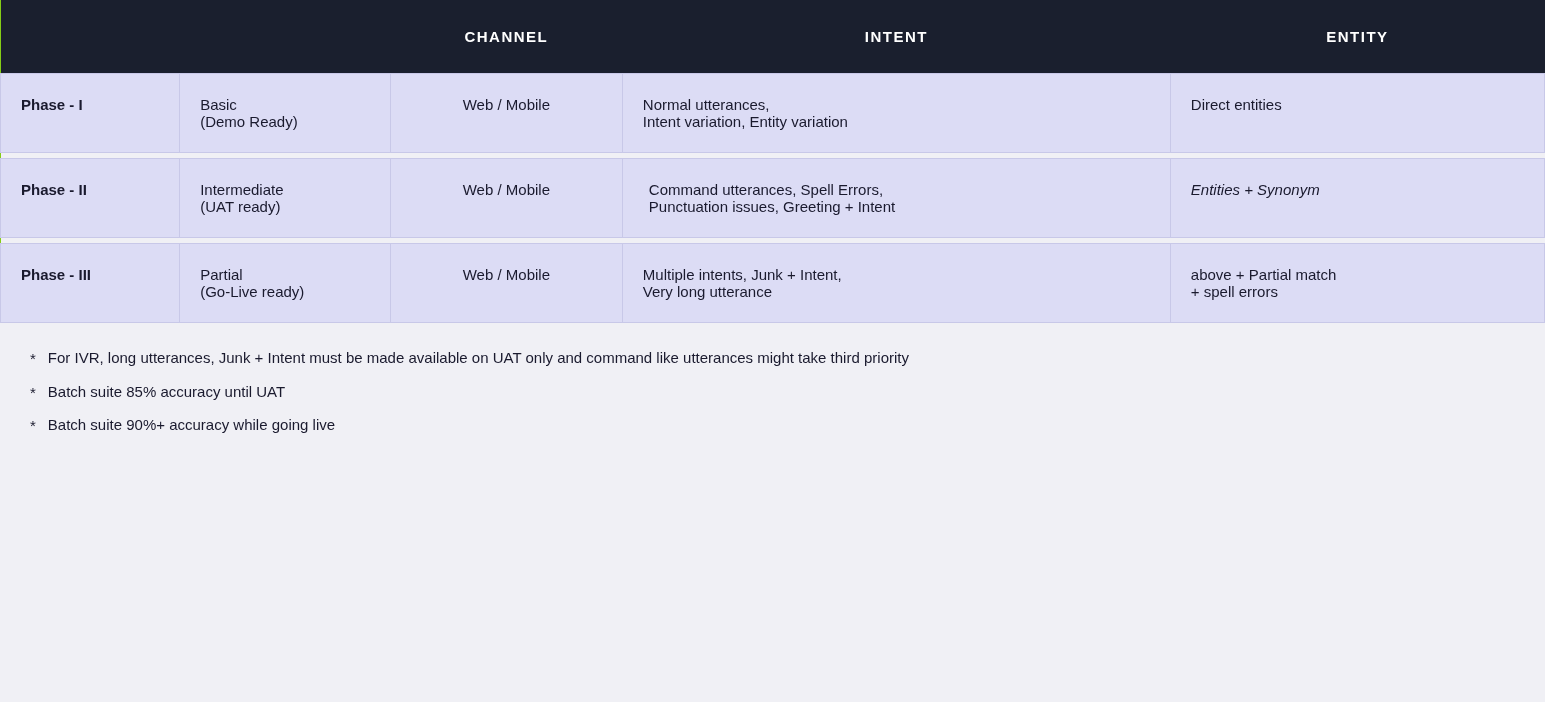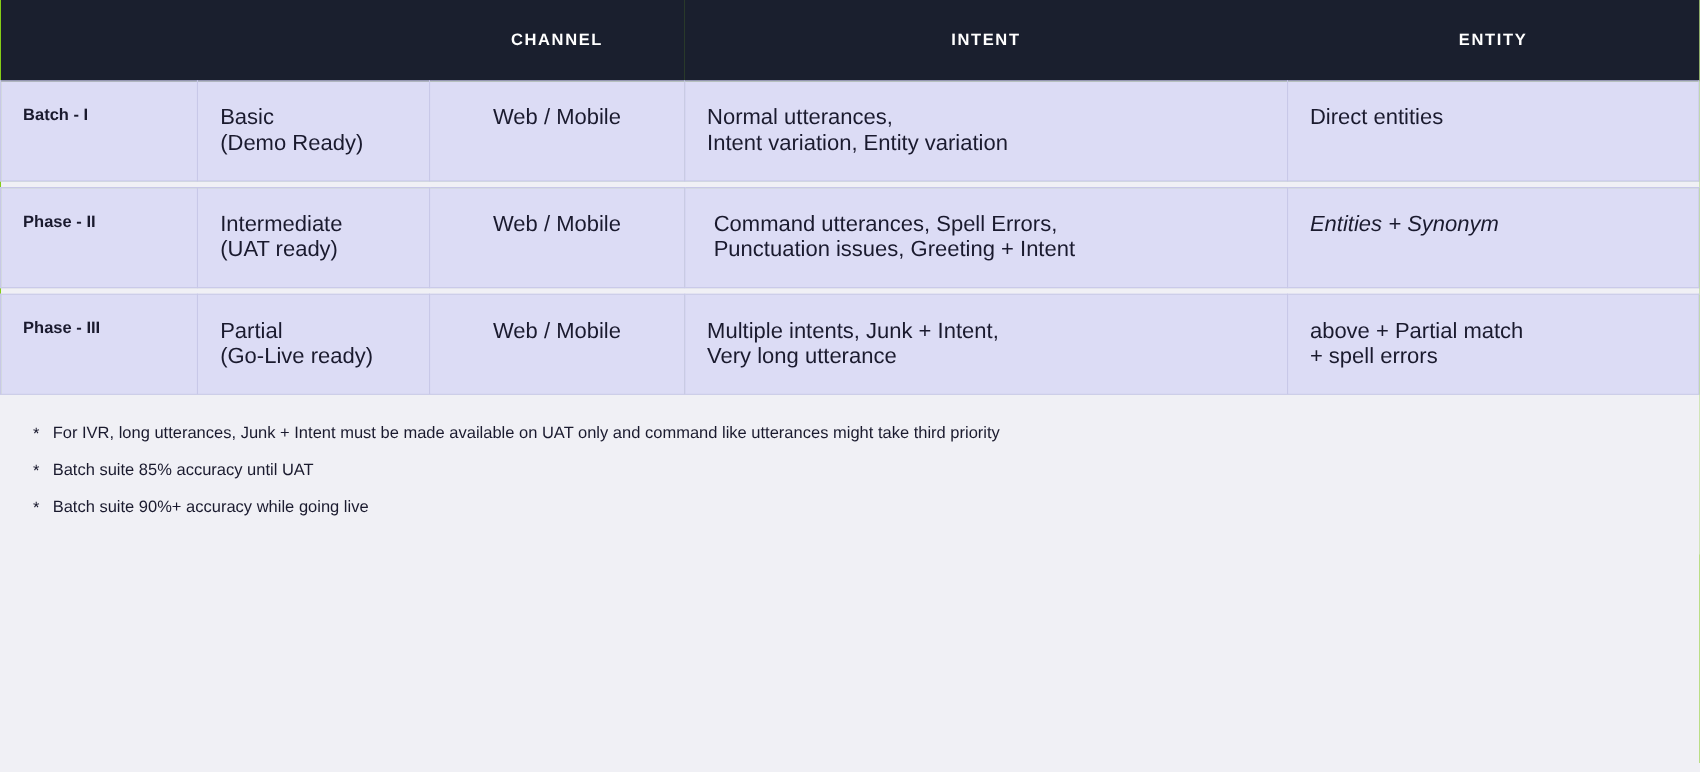--- a/index.html
+++ b/index.html
@@ -64,21 +64,21 @@
       width: 355px;
     }
 
     tbody tr {
       background-color: #dcdcf5;
     }
 
     tbody tr td {
       padding: 22px 20px;
       vertical-align: top;
-      font-size: 20px;
+      font-size: 15px;
       color: #1a1a2e;
       border: 1px solid #c8c8e8;
     }
 
     tbody tr td.phase-label {
       font-weight: 700;
       font-size: 15px;
       color: #1a1a2e;
       text-align: left;
       border-left: 1px solid #c8c8e8;
@@ -130,21 +130,21 @@
       <tr>
         <th class="phase-col"></th>
         <th class="name-col"></th>
         <th class="channel-col">CHANNEL</th>
         <th class="intent-col">INTENT</th>
         <th class="entity-col">ENTITY</th>
       </tr>
     </thead>
     <tbody id="table-body">
     <tr>
-          <td class="phase-label">Batch - I</td>
+          <td class="phase-label">Phase - I</td>
           <td style="white-space: pre-line;">Basic
 (Demo Ready)</td>
           <td class="center-text">Web / Mobile</td>
           <td style="white-space: pre-line;">Normal utterances,
 Intent variation, Entity variation</td>
           <td style="white-space: pre-line;">Direct entities</td>
         </tr>
         <tr class="separator-row">
           <td colspan="5"></td>
         </tr>

